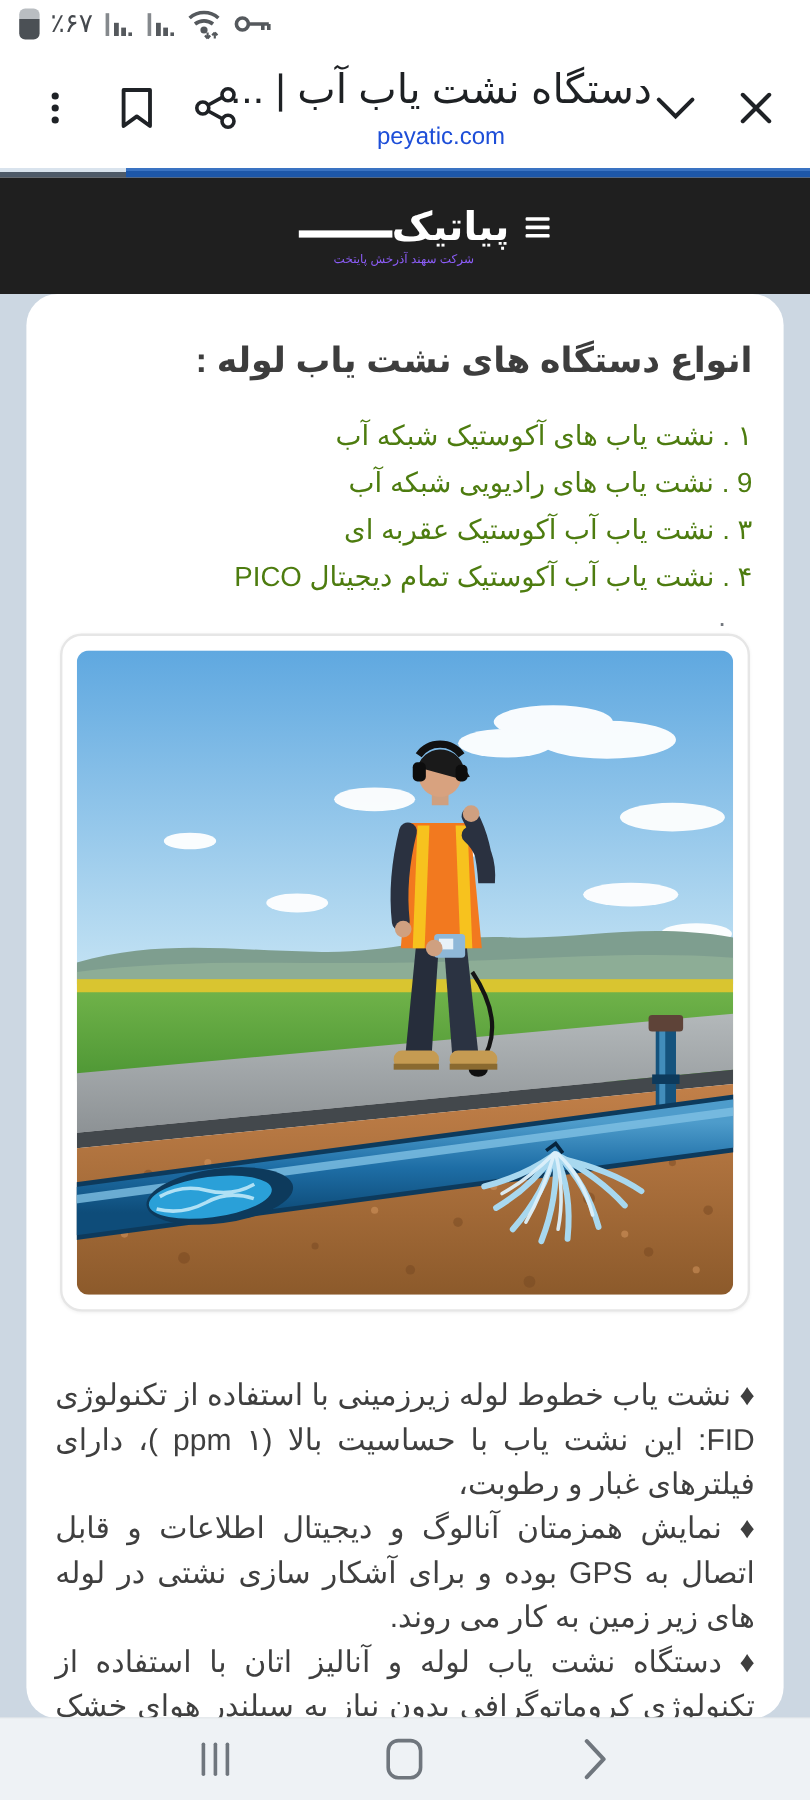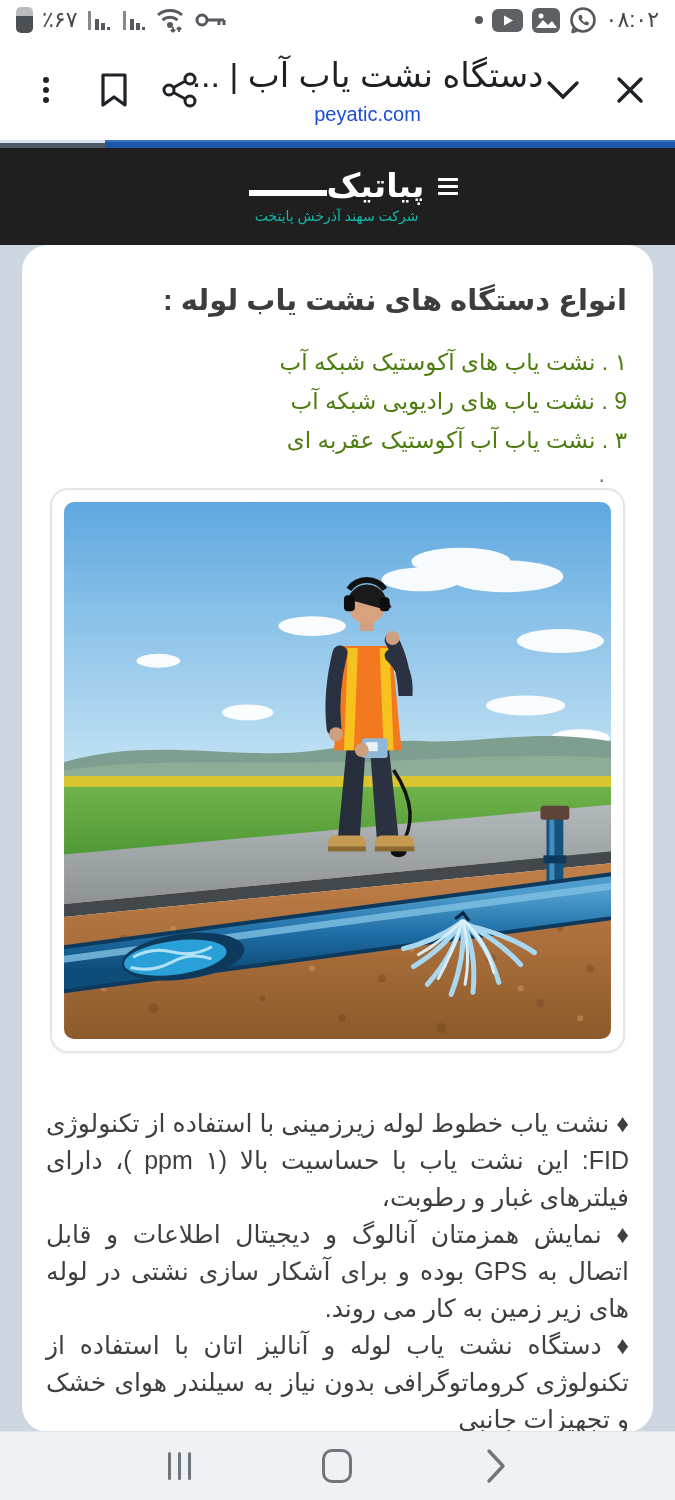--- a/index.html
+++ b/index.html
@@ -35,21 +35,21 @@
   .progress .fill  { flex:1; background:linear-gradient(#3a73c2 0 30%, #1d57a9 30%); }
 
   
   .siteheader { height:97px; background:#1f1f1f; position:relative; flex:0 0 auto;
     display:flex; flex-direction:column; align-items:center; justify-content:center;padding-left:32px; }
   .logo-row { display:flex; align-items:center; }
   .kashida { width:78px; height:6px; background:#fff; margin-top:14px; }
   .logo-text { color:#fff; font-size:33px; font-weight:bold; direction:rtl; line-height:1; }
   .burger { margin-left:14px; margin-top:2px; display:flex; flex-direction:column; gap:4px; }
   .burger span { width:20px; height:3px; background:#fff; border-radius:1px; }
-  .tagline { color:#14b8a6; font-size:14px; direction:rtl; margin-top:6px; margin-right:34px; }
+  .tagline { color:#8b5cf6; font-size:10px; direction:rtl; margin-top:6px; margin-right:34px; }
 
   
   .content-wrap { flex:1 1 auto; background:#ccd7e2; overflow:hidden; }
   .content { background:#fff; margin:0 22px; height:100%; padding:38px 12px 0 12px;border-radius:26px; }
   .heading { direction:rtl; text-align:right; font-size:29px; font-weight:bold;
     color:#3d3d3d; padding:0 14px; margin-bottom:26px; }
   .devlist { direction:rtl; }
   .devlist div { text-align:right; font-size:23px; color:#4d7c0f; height:39px;
     line-height:39px; padding:0 14px; }
   .after-list { direction:rtl; text-align:right; font-size:23px; color:#72777e;
@@ -97,44 +97,20 @@
         <path d="M6.5 14 A12 12 0 0 1 21.5 14" stroke="#55595d" stroke-width="3" fill="none"></path>
         <circle cx="14" cy="19" r="3" fill="#55595d"></circle>
         <path d="M17 21 v5 m0 0 l-2.2-2.4 m2.2 2.4 l2.2-2.4" stroke="#55595d" stroke-width="1.8" fill="none"></path>
         <path d="M23 26 v-5 m0 0 l-2.2 2.4 m2.2-2.4 l2.2 2.4" stroke="#55595d" stroke-width="1.8" fill="none"></path>
       </svg>
       <svg width="32" height="22" viewBox="0 0 32 22">
         <circle cx="7" cy="11" r="5" stroke="#55595d" stroke-width="3" fill="none"></circle>
         <path d="M12 11 H29 M24 11 v5 M29 11 v5" stroke="#55595d" stroke-width="3" fill="none"></path>
       </svg>
     </div>
-    <div class="sb-right">
-      <div class="notif-dot"></div>
-      <span class="appicon">
-        <svg width="31" height="23" viewBox="0 0 31 23">
-          <rect x="0" y="0" width="31" height="23" rx="6" fill="#5d6165"></rect>
-          <path d="M12 6.5 L21 11.5 L12 16.5 Z" fill="#fff"></path>
-        </svg>
-      </span>
-      <span class="appicon">
-        <svg width="28" height="25" viewBox="0 0 28 25">
-          <rect x="0" y="0" width="28" height="25" rx="6" fill="#5d6165"></rect>
-          <circle cx="9" cy="8" r="2.5" fill="#fff"></circle>
-          <path d="M4 20 L11 12 L16 17 L20 13 L25 20 Z" fill="#fff"></path>
-        </svg>
-      </span>
-      <span class="appicon">
-        <svg width="28" height="28" viewBox="0 0 28 28">
-          <circle cx="14" cy="14" r="11.5" stroke="#55595d" stroke-width="2.6" fill="none"></circle>
-          <path d="M4.5 22 L3.5 26 L8 24.8" stroke="#55595d" stroke-width="2.4" fill="none" stroke-linejoin="round"></path>
-          <path d="M10 9 q-1.5 4 2.5 7.5 q4 3.5 7 2.5 l0.5-2.5 l-3-1.2 l-1.3 1.2 q-2.4-1.2-3.2-3.4 l1.2-1.3 l-1.4-3 Z" fill="#55595d"></path>
-        </svg>
-      </span>
-      <span class="sb-text">۰۸:۰۲</span>
-    </div>
   </div>
 
   <div class="toolbar">
     <div class="tb-btn kebab">
       <div>
           <span></span>
           <span></span>
           <span></span>
         </div>
     </div>
@@ -187,20 +163,21 @@
 
   <div class="content-wrap">
     <div class="content">
 
       <div class="heading">انواع دستگاه های نشت یاب لوله :</div>
 
       <div class="devlist">
         <div>۱ . نشت یاب های آکوستیک شبکه آب</div>
         <div>9 . نشت یاب های رادیویی شبکه آب</div>
         <div>۳ . نشت یاب آب آکوستیک عقربه ای</div>
+        <div>۴ . نشت یاب آب آکوستیک تمام دیجیتال PICO</div>
       </div>
       <div class="after-list">.</div>
 
       <div class="photo-card">
         <svg width="547" height="537" viewBox="0 0 551 541">
           <defs>
             <linearGradient id="sky" x1="0" y1="0" x2="0" y2="1">
               <stop offset="0" stop-color="#5FA8E0"></stop>
                 <stop offset="1" stop-color="#C6E4F4"></stop>
             </linearGradient>

